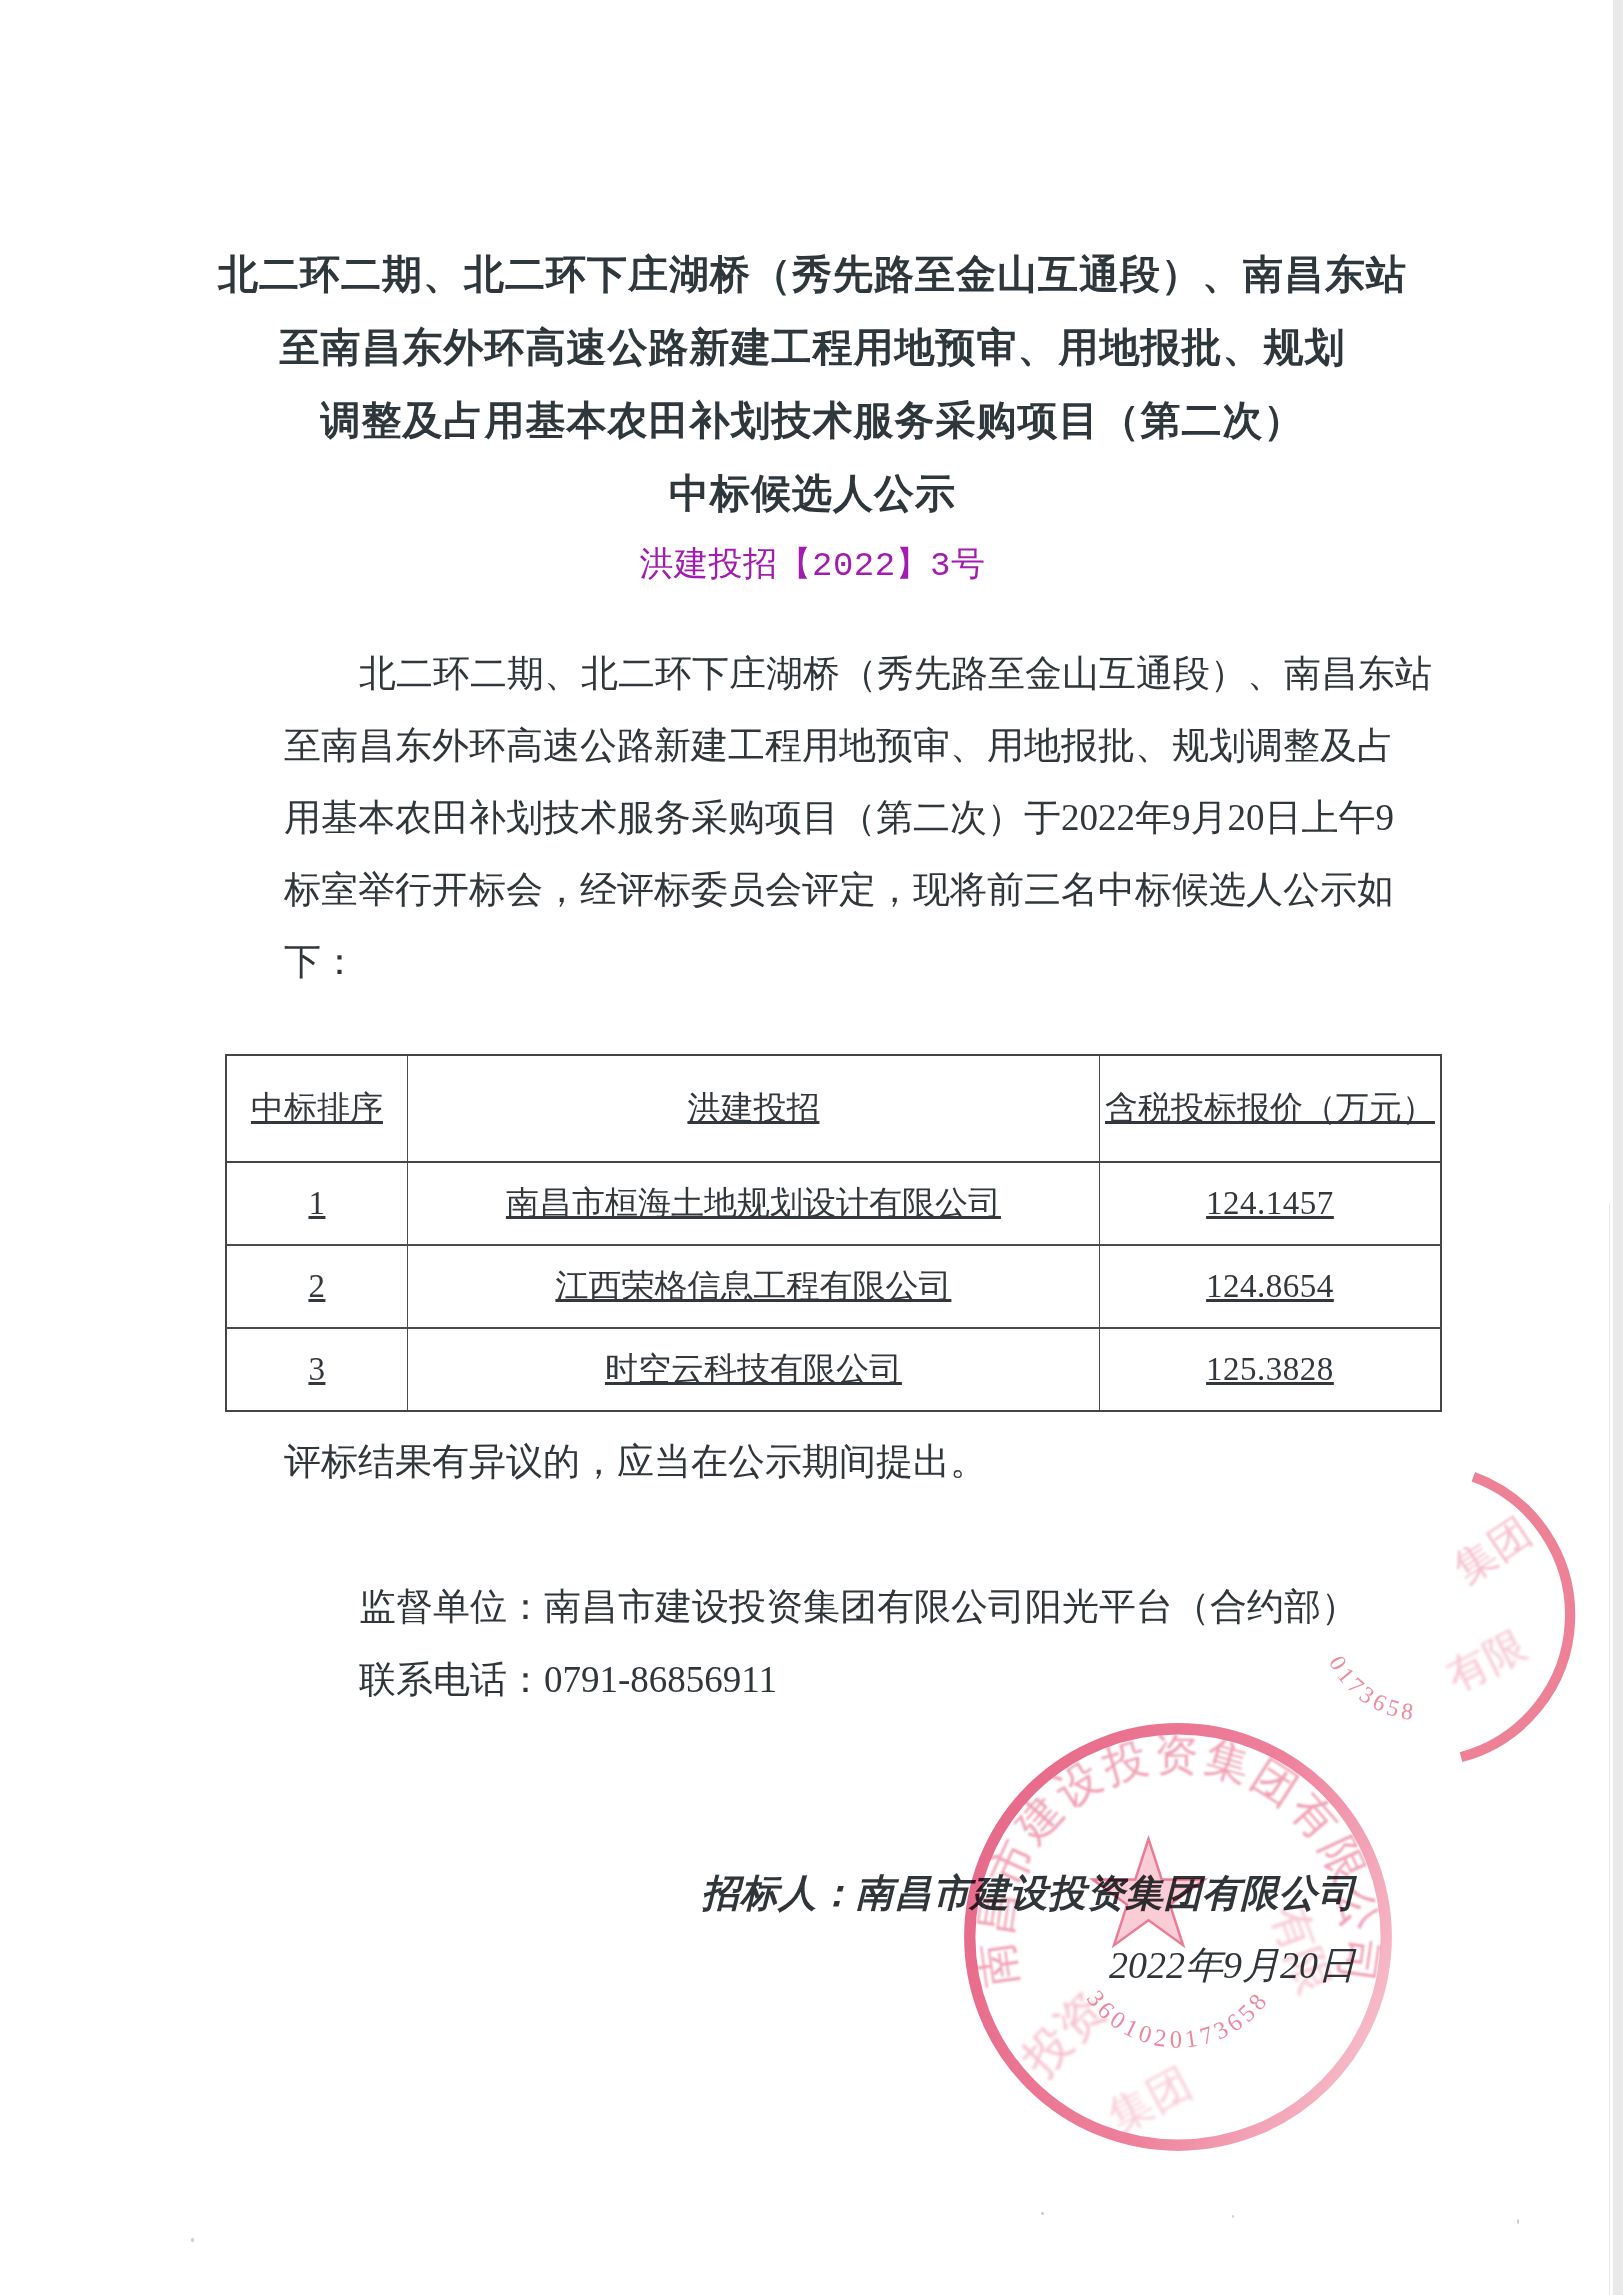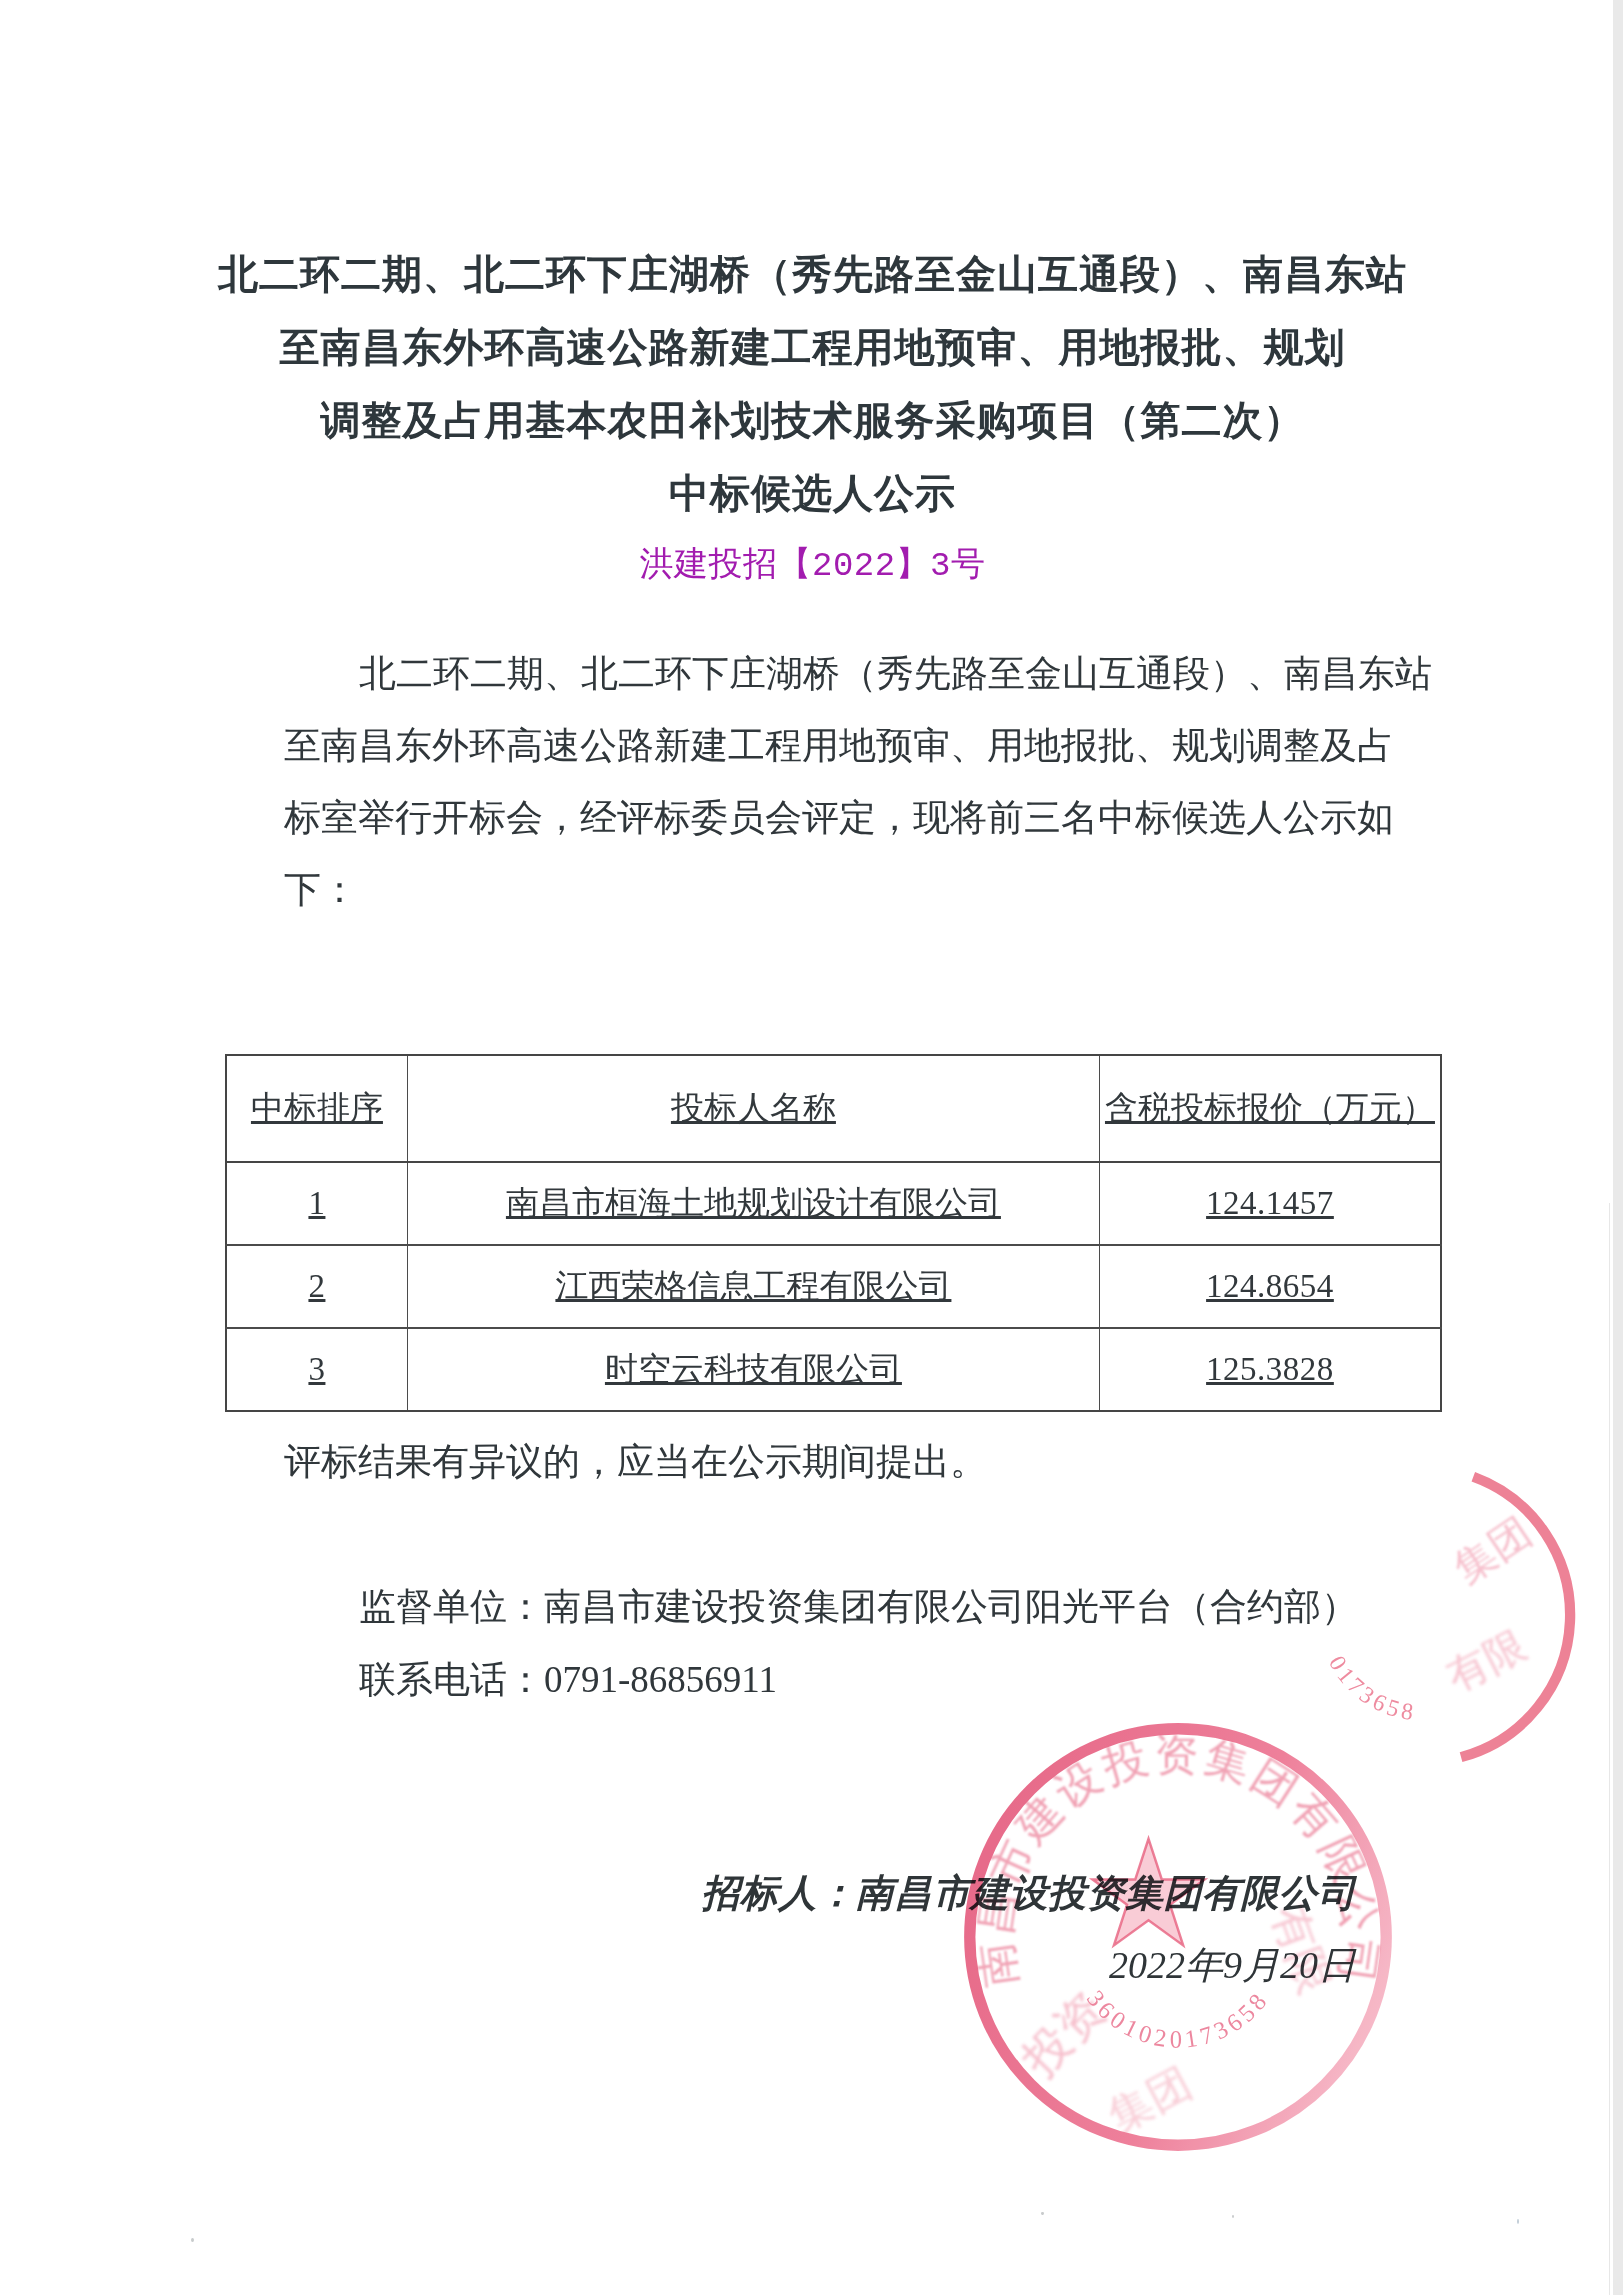--- a/index.html
+++ b/index.html
@@ -77,34 +77,35 @@
     <div class="line">北二环二期、北二环下庄湖桥（秀先路至金山互通段）、南昌东站</div>
     <div class="line">至南昌东外环高速公路新建工程用地预审、用地报批、规划</div>
     <div class="line">调整及占用基本农田补划技术服务采购项目（第二次）</div>
     <div class="line">中标候选人公示</div>
     <div class="line doc-number">洪建投招【2022】3号</div>
   </header>
 
   <section class="intro">
     <div class="line indent">北二环二期、北二环下庄湖桥（秀先路至金山互通段）、南昌东站</div>
     <div class="line">至南昌东外环高速公路新建工程用地预审、用地报批、规划调整及占</div>
+    <div class="line">用基本农田补划技术服务采购项目（第二次）于2022年9月20日上午9</div>
     <div class="line">标室举行开标会，经评标委员会评定，现将前三名中标候选人公示如</div>
     <div class="line">下：</div>
   </section>
 
   <table class="bid-table">
     <colgroup>
       <col class="col-rank">
         <col class="col-bidder">
         <col class="col-price">
     </colgroup>
     <thead>
       <tr>
         <th>中标排序</th>
-        <th>投标人名称</th>
+        <th>洪建投招</th>
         <th>含税投标报价（万元）</th>
       </tr>
     </thead>
     <tbody>
       <tr>
         <td class="rank-cell">1</td>
         <td>南昌市桓海土地规划设计有限公司</td>
         <td class="price-cell">124.1457</td>
       </tr>
       <tr>

